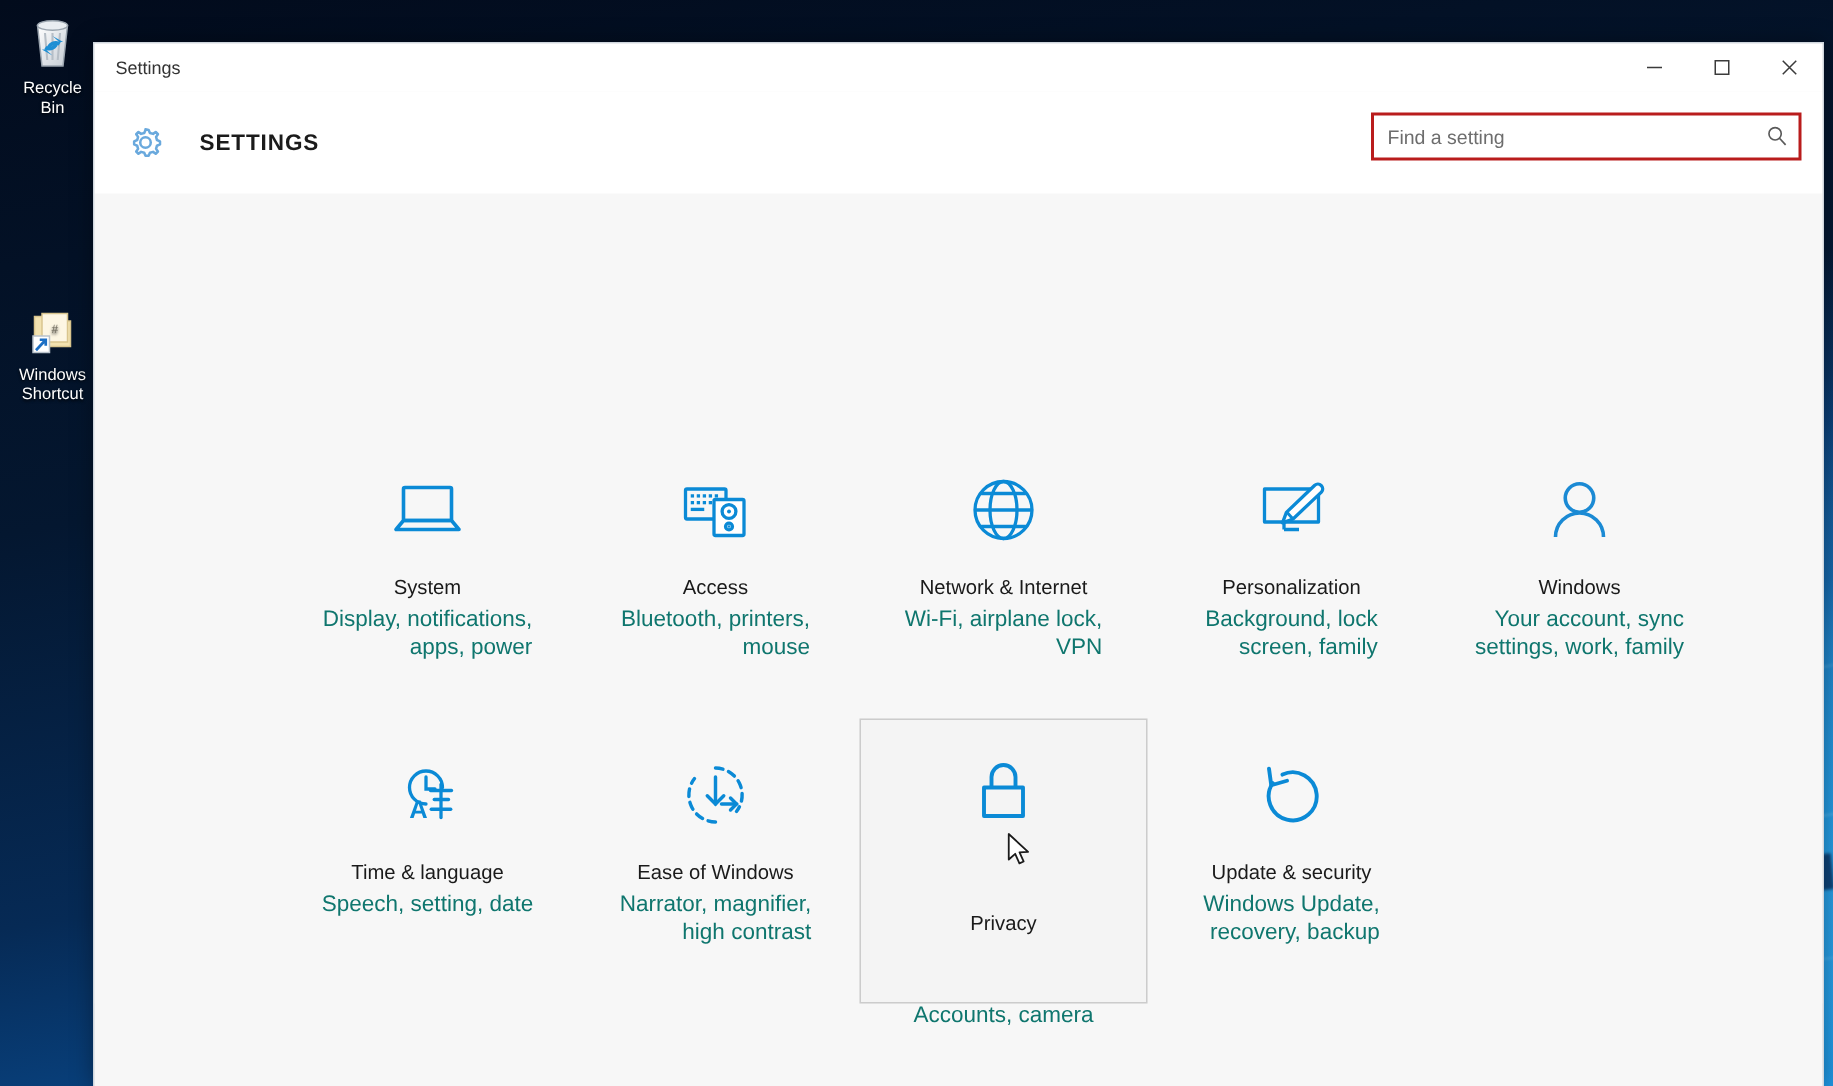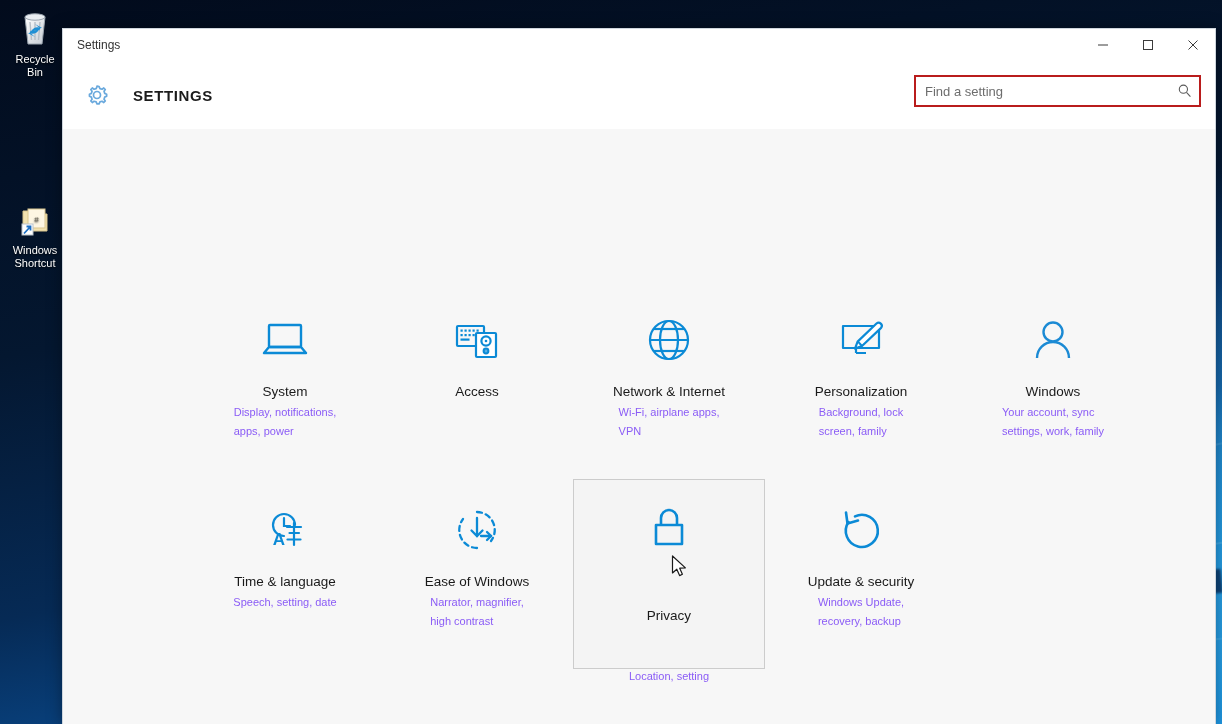--- a/index.html
+++ b/index.html
@@ -186,24 +186,24 @@
     margin-bottom: 14px;
   }
   .tile-title {
     font-size: 13.5px;
     color: #1a1a1a;
     line-height: 16px;
     margin-bottom: 3px;
     text-align: center;
   }
   .tile-desc {
-    font-size: 11px;
-    color: #8b5cf6;
+    font-size: 15px;
+    color: #0f766e;
     line-height: 19px;
-    text-align: left;
+    text-align: right;
     max-width: 170px;
     white-space: pre-line;
   }
   .cursor-arrow {
     position: absolute;
     left: 97px;
     top: 75px;
     pointer-events: none;
   }
 </style>
@@ -345,36 +345,38 @@
                   <rect x="16.5" y="19" width="2.2" height="2.2"></rect>
                 <rect x="20.5" y="19" width="2.2" height="2.2"></rect>
                   <rect x="24.5" y="19" width="2.2" height="2.2"></rect>
                 <rect x="12.5" y="23.5" width="9" height="2.2"></rect>
               </g>
               <circle cx="38" cy="26" r="1.3" fill="#0b8ad6"></circle>
               <circle cx="38" cy="36" r="0.9" fill="#0b8ad6"></circle>
             </svg>
           </div>
           <div class="tile-title">Access</div>
+          <div class="tile-desc">Bluetooth, printers,
+mouse</div>
         </div>
 
         <div class="tile">
           <div class="tile-icon">
             <svg width="58" height="52" viewBox="0 0 58 52">
               <g fill="none" stroke="#0b8ad6" stroke-width="2.2">
                 <circle cx="29" cy="25" r="19"></circle>
                 <ellipse cx="29" cy="25" rx="9" ry="19"></ellipse>
                 <path d="M10 25 H48"></path>
                 <path d="M13.5 14 H44.5"></path>
                 <path d="M13.5 36 H44.5"></path>
               </g>
             </svg>
           </div>
           <div class="tile-title">Network &amp; Internet</div>
-          <div class="tile-desc">Wi-Fi, airplane apps,
+          <div class="tile-desc">Wi-Fi, airplane lock,
 VPN</div>
         </div>
 
         <div class="tile">
           <div class="tile-icon">
             <svg width="58" height="52" viewBox="0 0 58 52">
               <g fill="none" stroke="#0b8ad6" stroke-width="2.2" stroke-linejoin="round">
                 <path d="M11 11 H47 V33 H11 Z"></path>
                 <path d="M24 33 V38 M34 38 H24"></path>
               </g>
@@ -446,21 +448,21 @@
         <div class="tile hovered">
           <div class="tile-icon">
             <svg width="58" height="52" viewBox="0 0 58 52">
               <g fill="none" stroke="#0b8ad6" stroke-width="2.6" stroke-linejoin="round">
                 <path d="M21 23 V16 a8 8 0 0 1 16 0 V23"></path>
                 <rect x="16" y="23" width="26" height="19"></rect>
               </g>
             </svg>
           </div>
           <div class="tile-title">Privacy</div>
-          <div class="tile-desc">Location, setting</div>
+          <div class="tile-desc">Accounts, camera</div>
           <span class="cursor-arrow">
             <svg width="18" height="24" viewBox="0 0 18 24">
               <path d="M1.5 1 L1.5 18 L5.8 14.2 L8.6 20.6 L11.4 19.3 L8.7 13.2 L14.4 12.9 Z" fill="#ffffff" stroke="#1a1a1a" stroke-width="1.2" stroke-linejoin="round"></path>
             </svg>
           </span>
         </div>
 
         <div class="tile">
           <div class="tile-icon">
             <svg width="58" height="52" viewBox="0 0 58 52">

